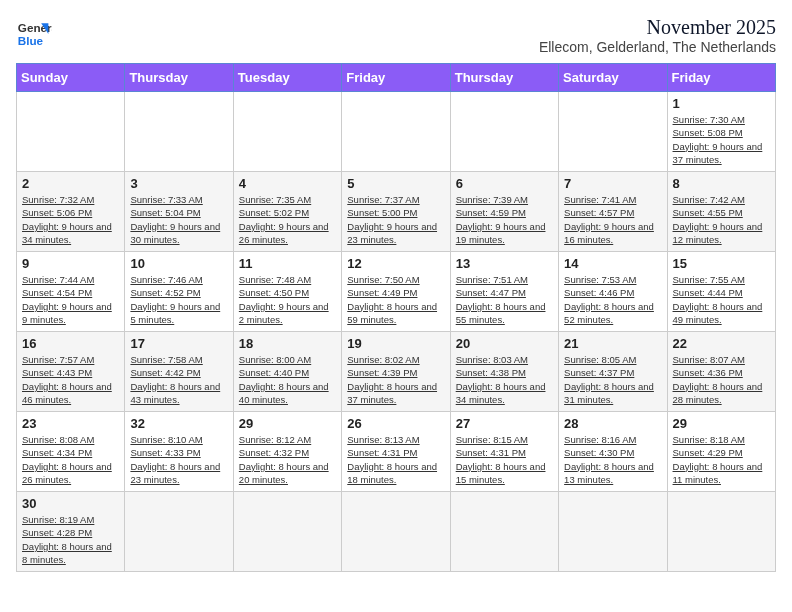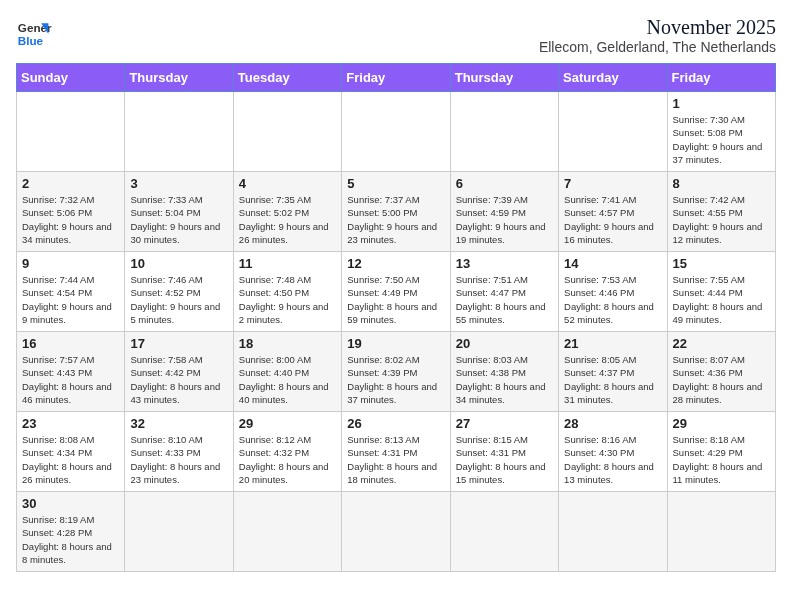--- a/index.html
+++ b/index.html
@@ -68,20 +68,21 @@
       font-size: 13px;
       font-weight: bold;
       color: #222;
       display: block;
       margin-bottom: 2px;
     }
     .day-info {
       font-size: 9.5px;
       color: #333;
       line-height: 1.4;
+      text-decoration: underline;
     }
     td.empty {
       background: #f9f9f9;
     }
     td.last-row {
       height: 70px;
       margin-left: 16px;
     }
   </style>
 </head>

